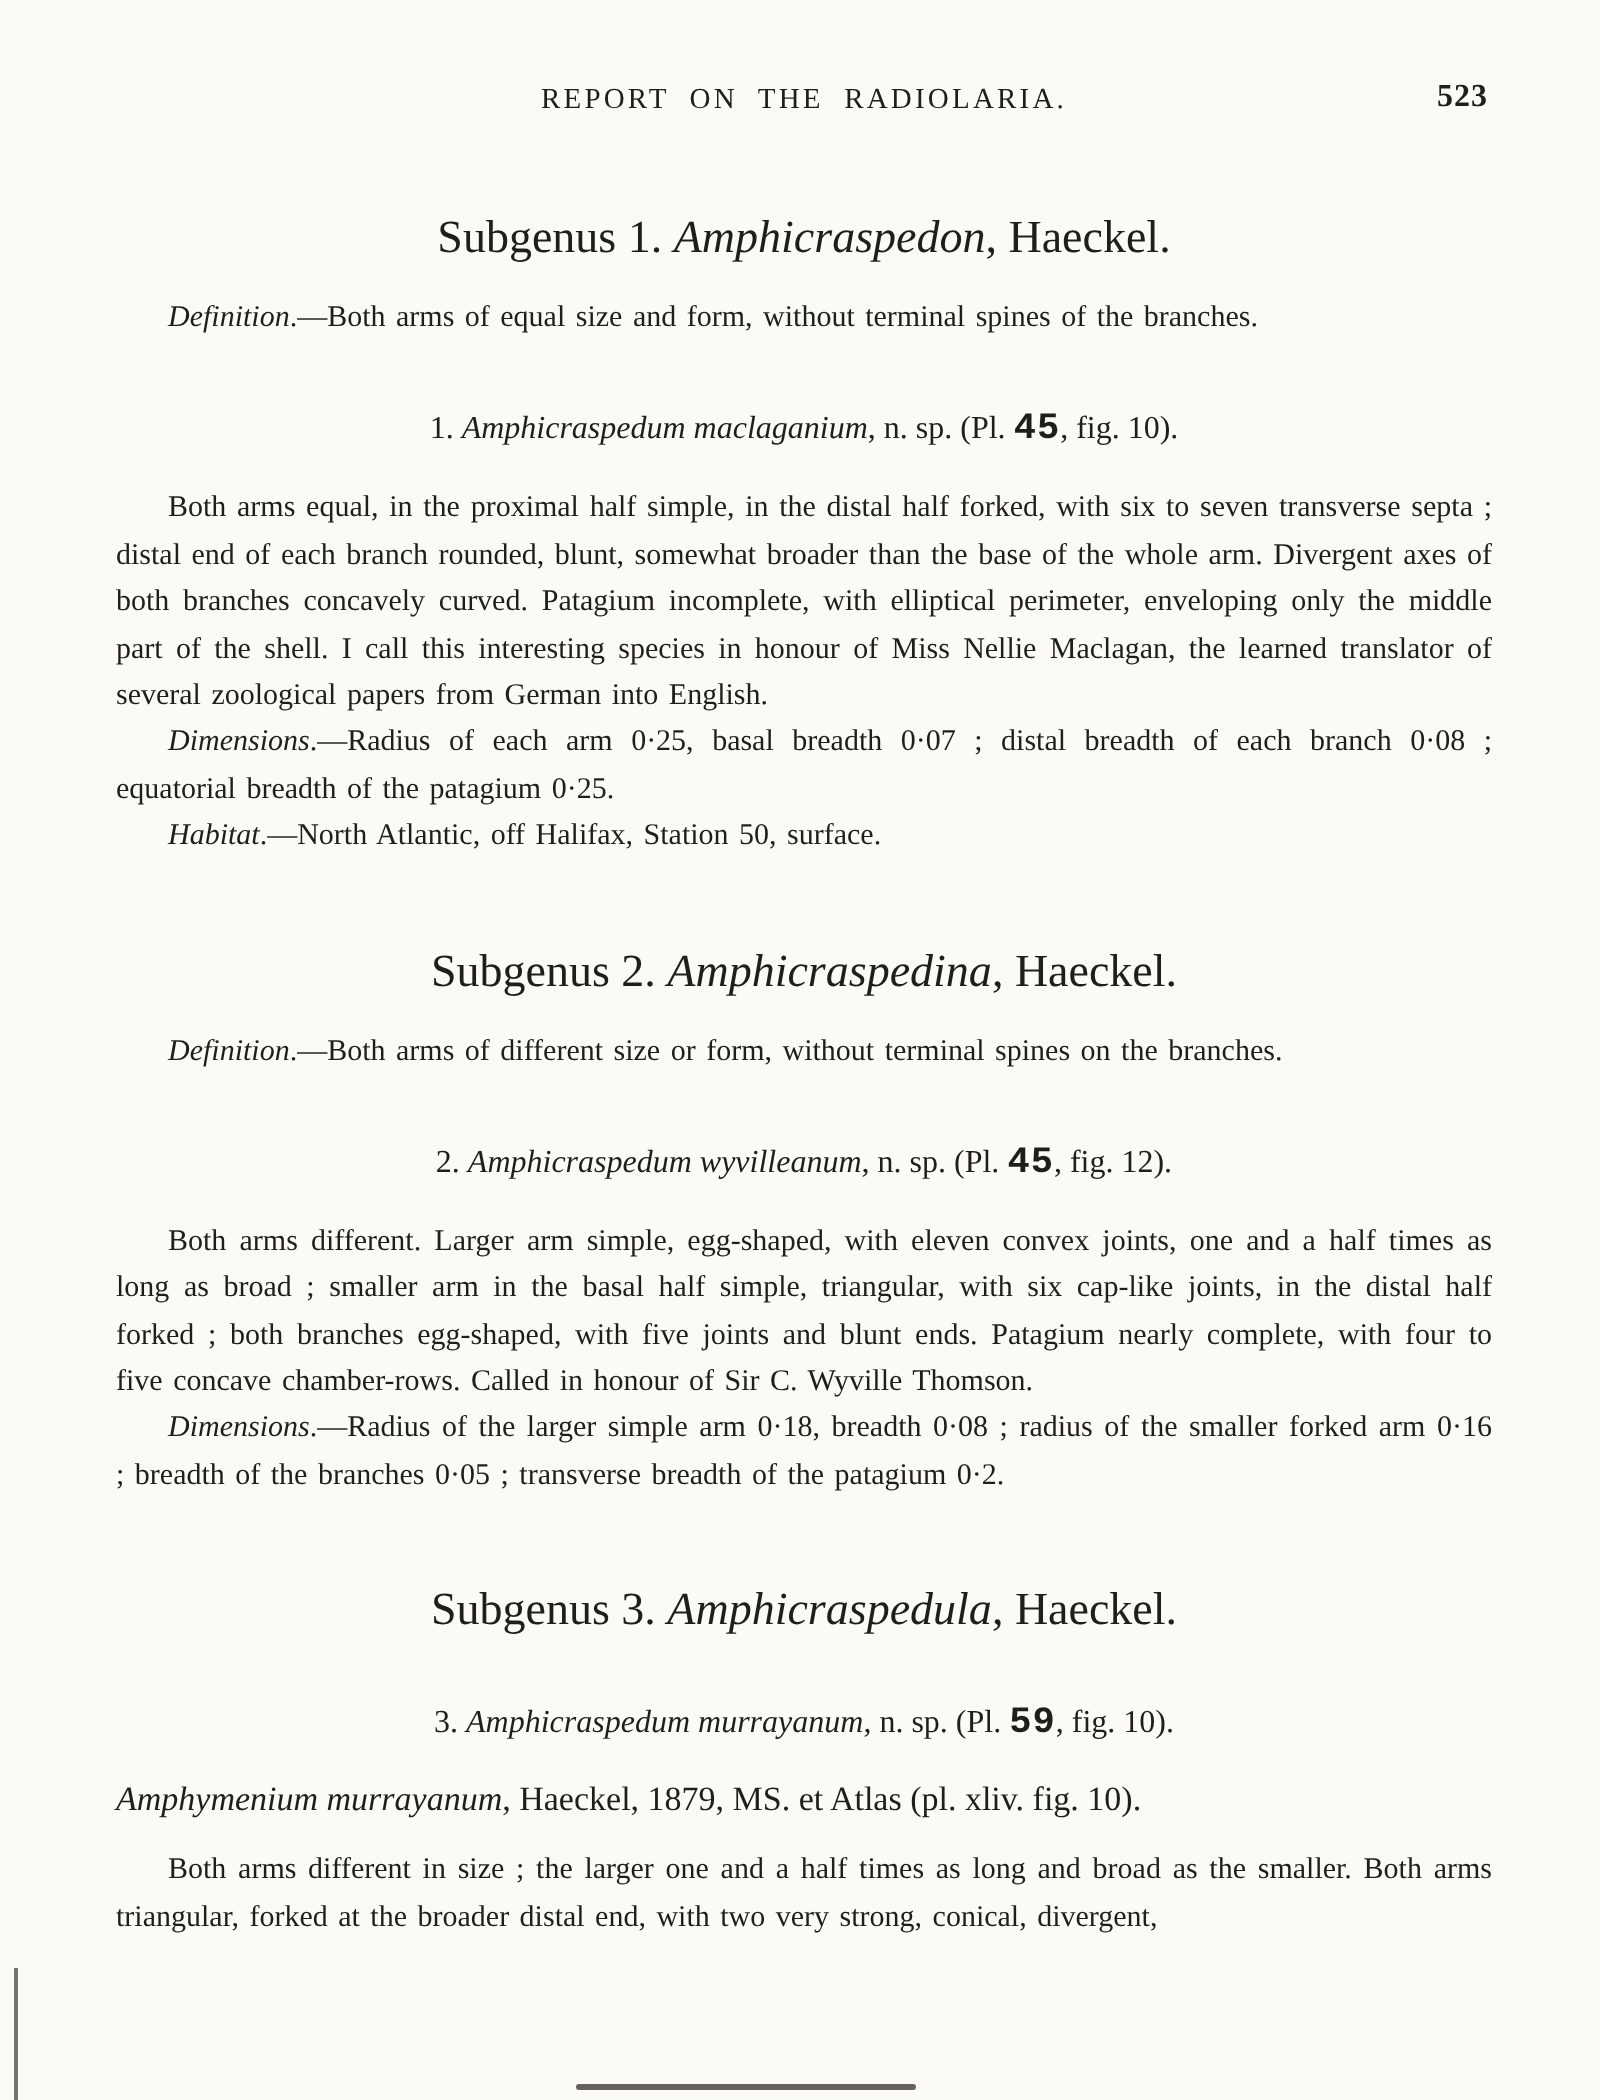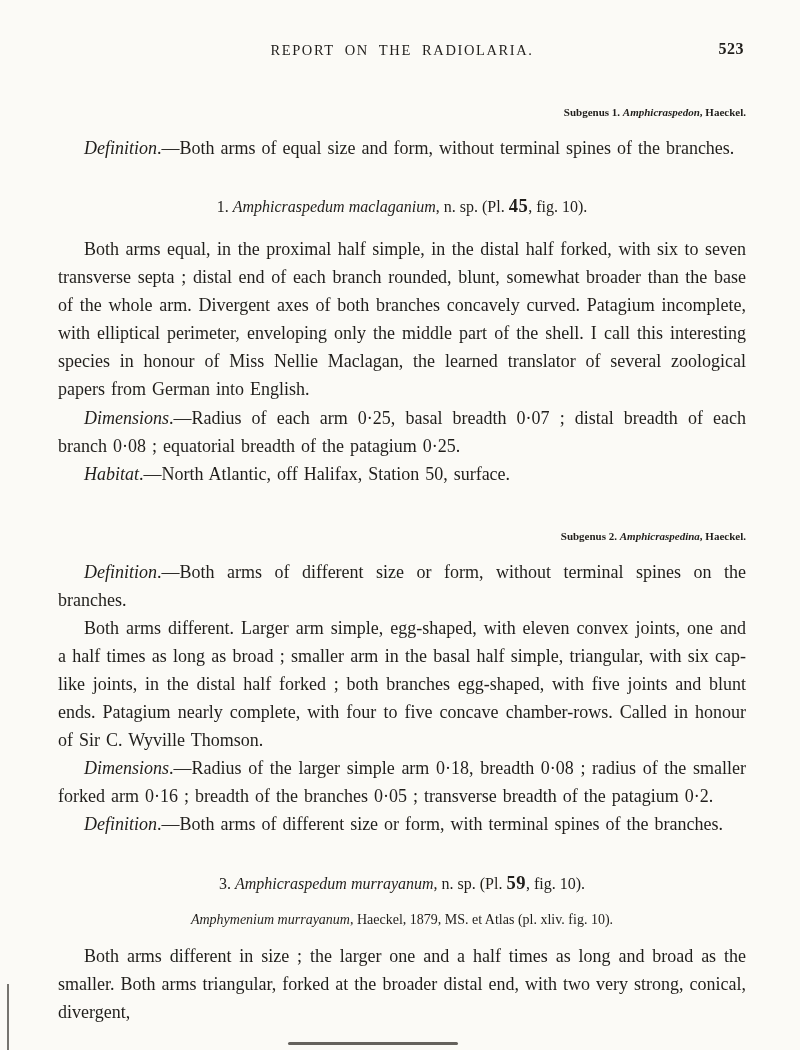--- a/index.html
+++ b/index.html
@@ -37,46 +37,46 @@
     position:absolute;
     right:2px;
     top:-2px;
     font-size:16px;
     font-weight:700;
     letter-spacing:.5px;
   }
   
   .subgenus{
     margin:42px 0 16px 0;
-    text-align:right;
-    font-size:11px;
-    font-weight:700;
+    text-align:center;
+    font-size:23px;
+    font-weight:400;
   }
   .species-heading{
     margin:33px 0 18px 0;
     text-align:center;
     font-size:16px;
     font-weight:400;
   }
   .plate-num{
-    font-family:Liberation Serif, serif;
+    font-family:Liberation Mono, monospace;
     font-size:1.16em;
     font-weight:600;
     letter-spacing:.5px;
     margin-top:19px;
   }
   .synonym{
     margin:2px 0 14px 0;
-    text-align:center;
-    font-size:14px;
+    text-align:left;
+    font-size:17px;
   }
   
   .para{
     margin:0;
-    font-size:18px;
+    font-size:15px;
     line-height:1.56;
     text-align:justify;
     text-indent:26px;
     word-spacing:1.5px;
   }
   .para i, .subgenus i, .species-heading i, .synonym i{
     font-style:italic;
   }
   
   .artifact{
@@ -109,28 +109,29 @@
   <p class="para">Both arms equal, in the proximal half simple, in the distal half forked, with six to seven transverse septa ; distal end of each branch rounded, blunt, somewhat broader than the base of the whole arm. Divergent axes of both branches concavely curved. Patagium incomplete, with elliptical perimeter, enveloping only the middle part of the shell. I call this interesting species in honour of Miss Nellie Maclagan, the learned translator of several zoological papers from German into English.</p>
 
   <p class="para"><i>Dimensions</i><span>.—Radius of each arm 0·25, basal breadth 0·07 ; distal breadth of each branch 0·08 ; equatorial breadth of the patagium 0·25.</span></p>
 
   <p class="para"><i>Habitat</i><span>.—North Atlantic, off Halifax, Station 50, surface.</span></p>
 
   <h2 class="subgenus"><span>Subgenus 2. </span><i>Amphicraspedina</i><span>, Haeckel.</span></h2>
 
   <p class="para"><i>Definition</i><span>.—Both arms of different size or form, without terminal spines on the branches.</span></p>
 
+  <h3 class="species-heading"><span>2. </span><i>Amphicraspedum wyvilleanum</i><span>, n. sp. (Pl. </span><span class="plate-num">45</span><span>, fig. 12).</span></h3>
 
   <p class="para">Both arms different. Larger arm simple, egg-shaped, with eleven convex joints, one and a half times as long as broad ; smaller arm in the basal half simple, triangular, with six cap-like joints, in the distal half forked ; both branches egg-shaped, with five joints and blunt ends. Patagium nearly complete, with four to five concave chamber-rows. Called in honour of Sir C. Wyville Thomson.</p>
 
   <p class="para"><i>Dimensions</i><span>.—Radius of the larger simple arm 0·18, breadth 0·08 ; radius of the smaller forked arm 0·16 ; breadth of the branches 0·05 ; transverse breadth of the patagium 0·2.</span></p>
 
 
+  <h2 class="subgenus"><span>Subgenus 3. </span><i>Amphicraspedula</i><span>, Haeckel.</span></h2>
 
-  <p class="para"><i>Definition</i><span>.—Both arms of different size or form, with terminal spines of the branches.</span></p>
 
   <h3 class="species-heading"><span>3. </span><i>Amphicraspedum murrayanum</i><span>, n. sp. (Pl. </span><span class="plate-num">59</span><span>, fig. 10).</span></h3>
 
   <p class="synonym"><i>Amphymenium murrayanum</i><span>, Haeckel, 1879, MS. et Atlas (pl. xliv. fig. 10).</span></p>
 
   <p class="para">Both arms different in size ; the larger one and a half times as long and broad as the smaller. Both arms triangular, forked at the broader distal end, with two very strong, conical, divergent,</p>
 
   <div class="artifact artifact-left-edge"></div>
   <div class="artifact artifact-bottom-edge"></div>
 

